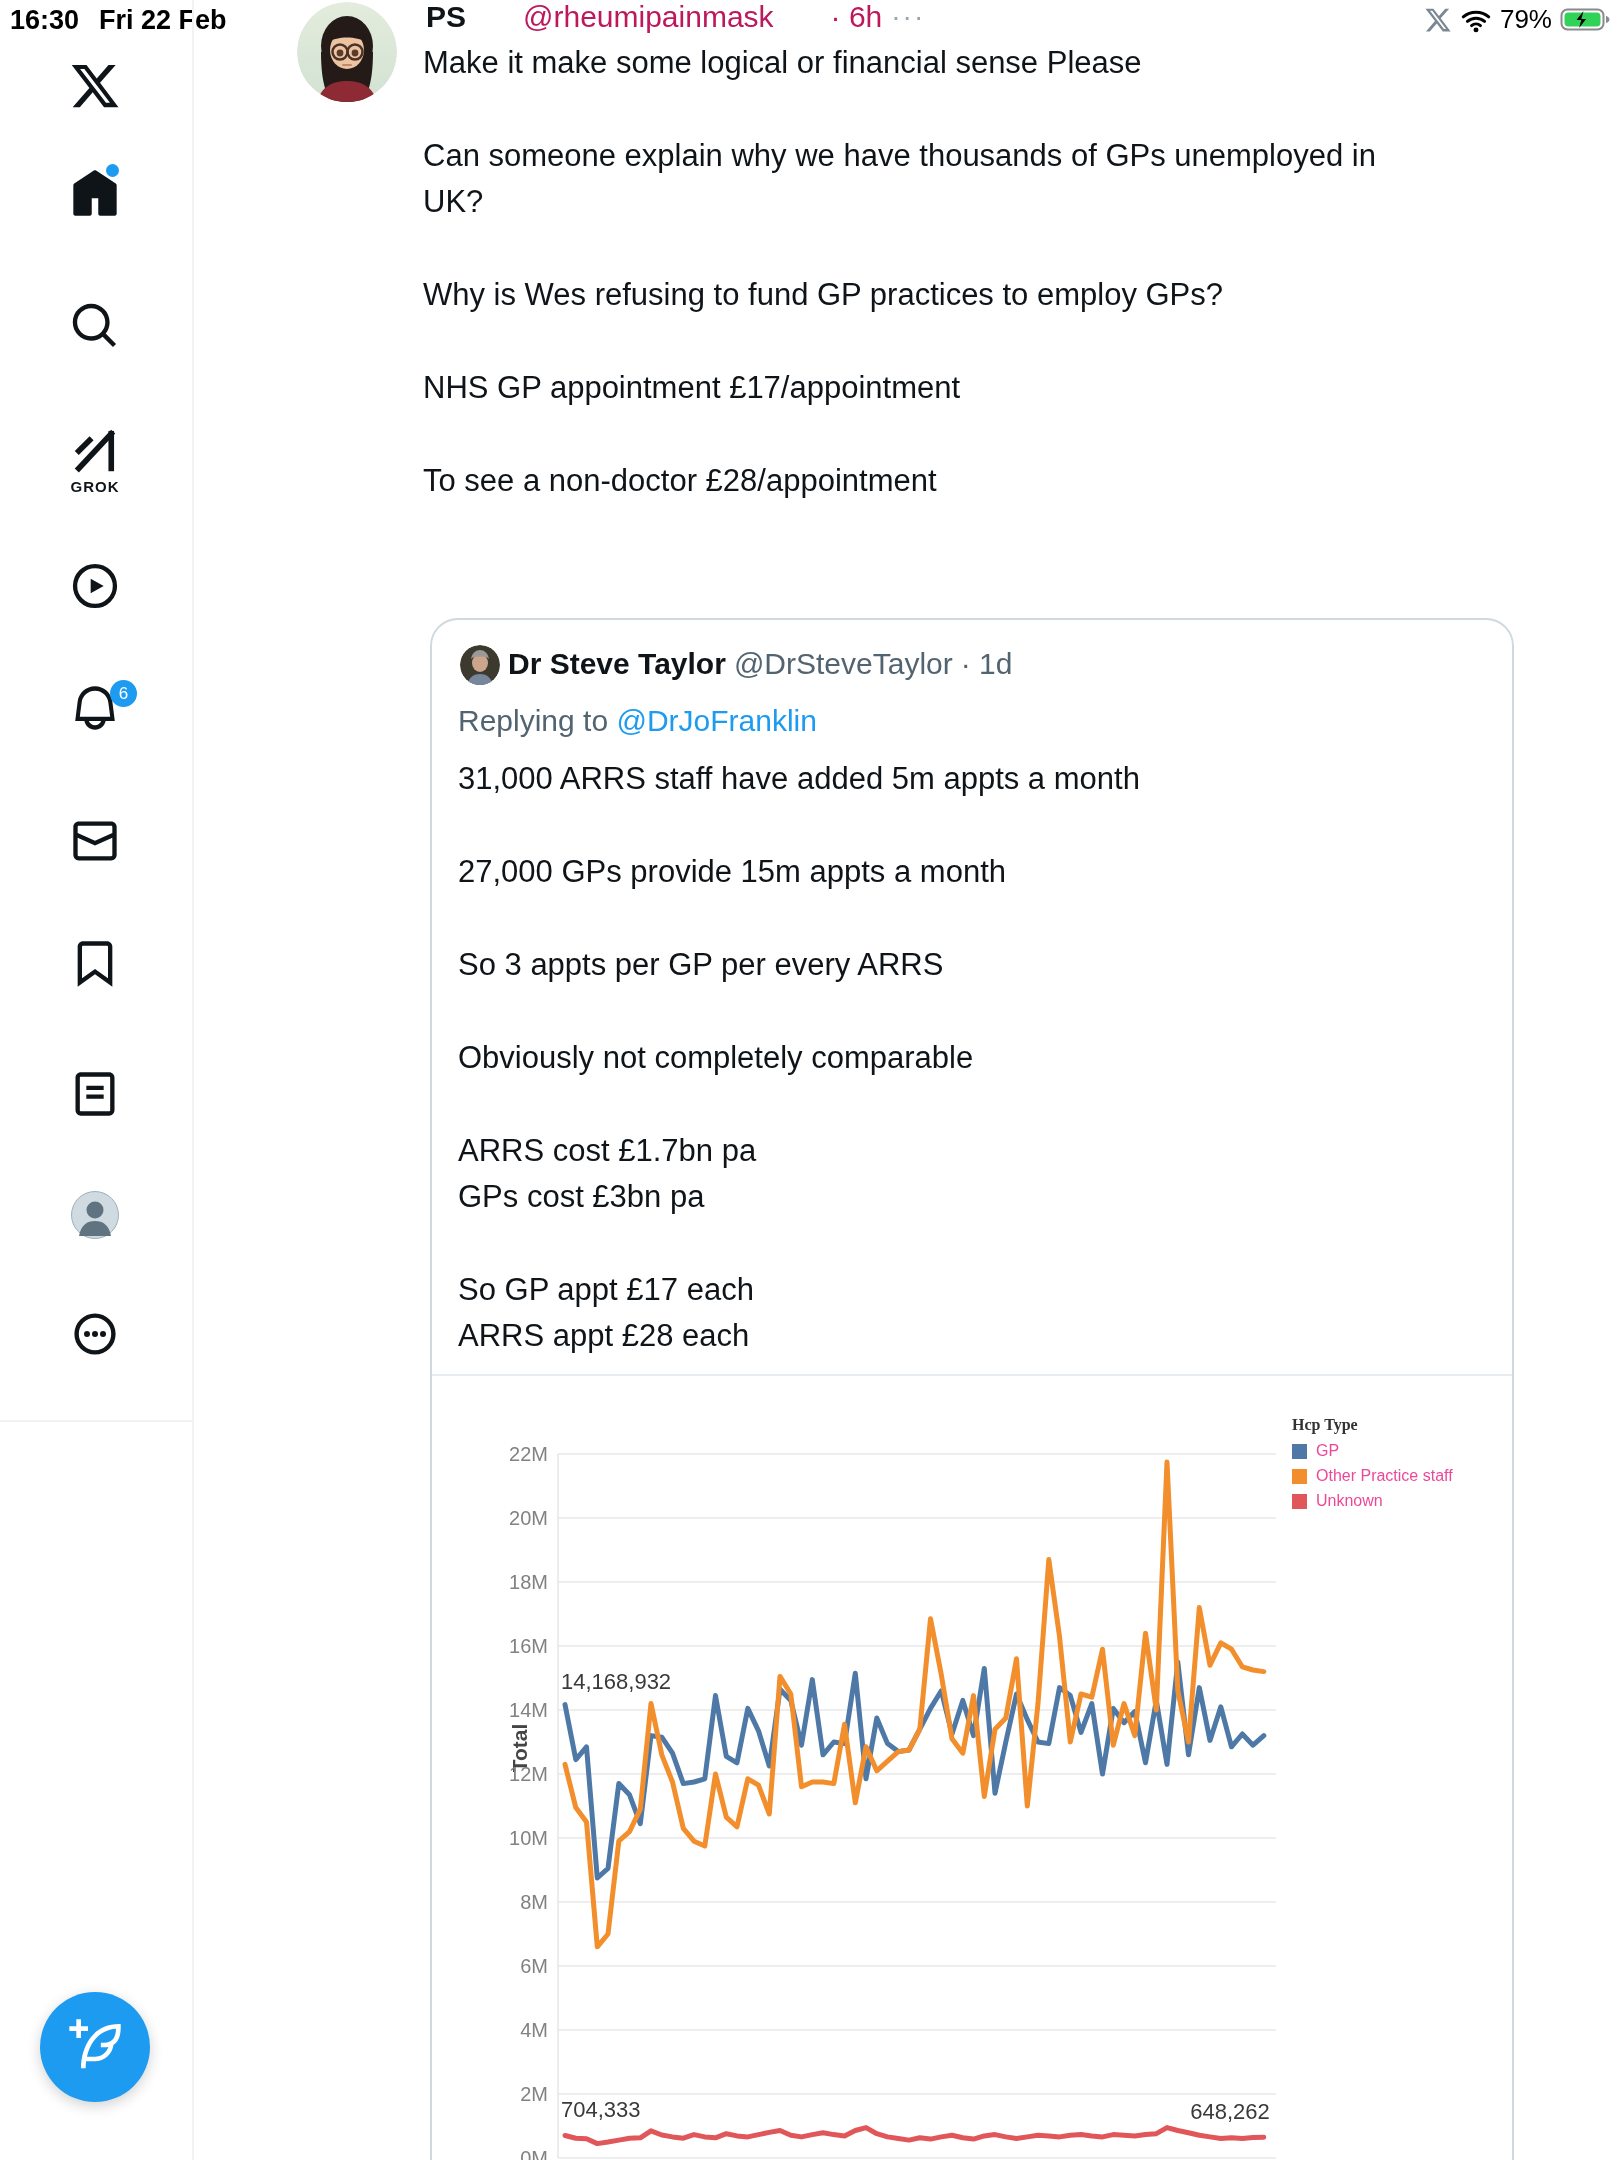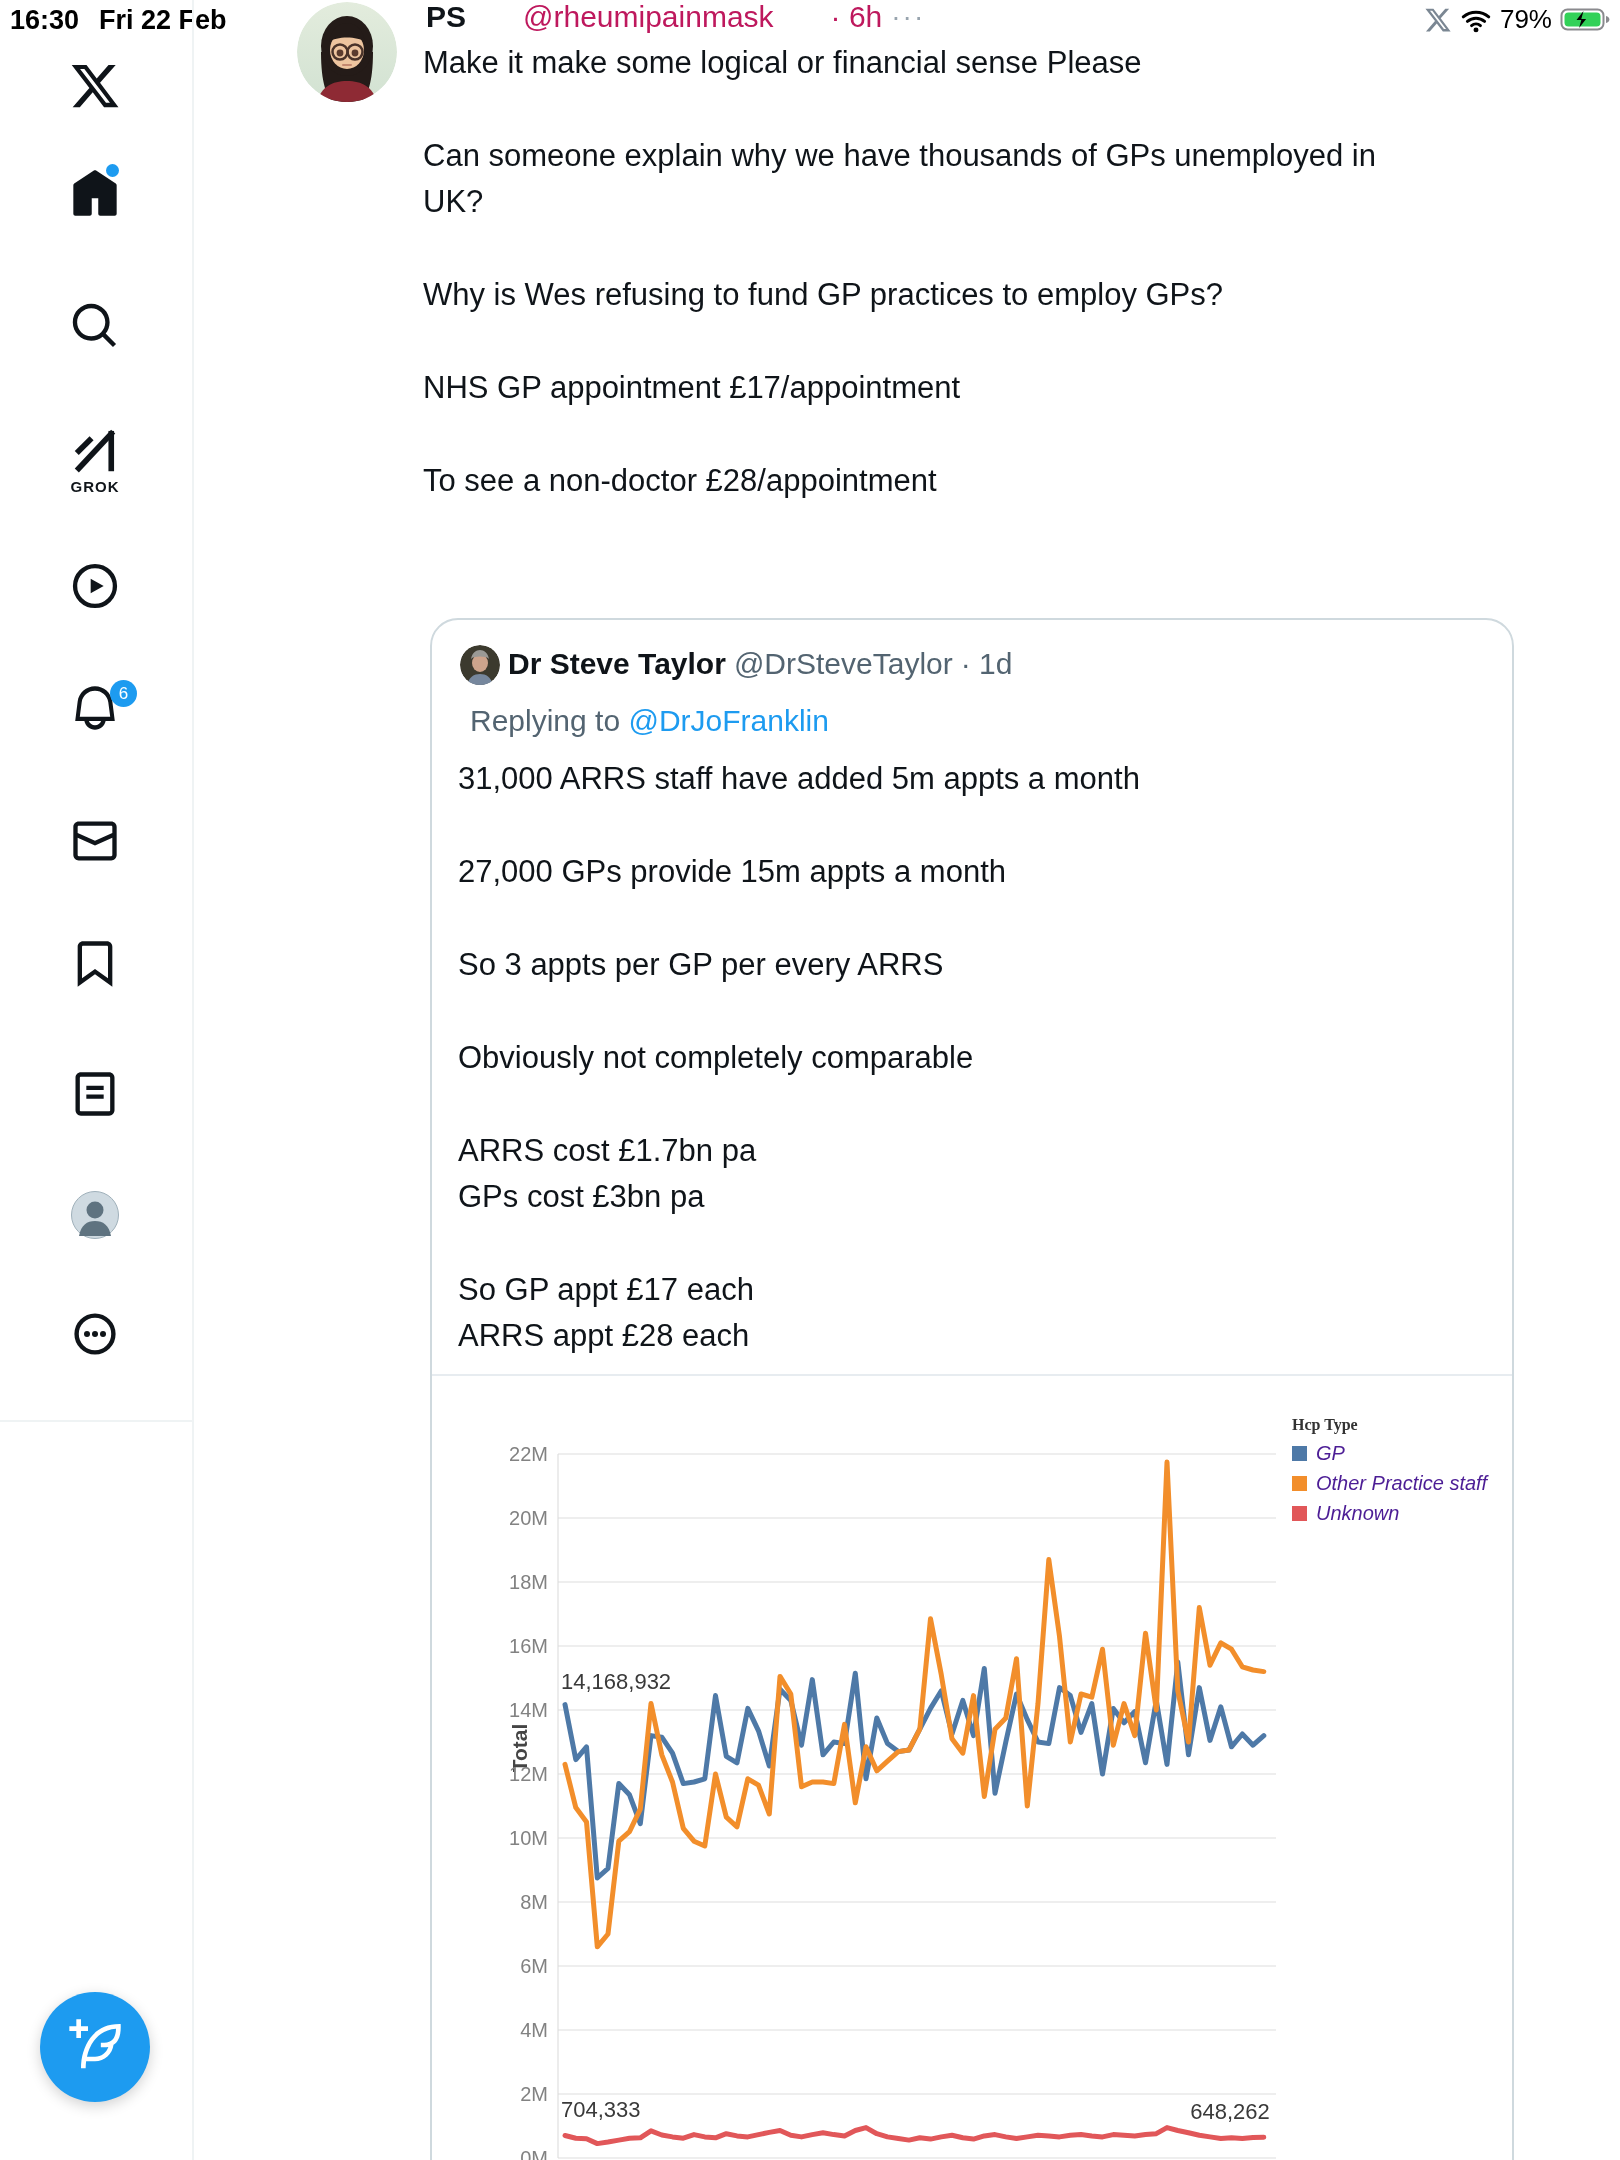--- a/index.html
+++ b/index.html
@@ -28,34 +28,34 @@
   .tw-more{color:#98a4ae;font-size:28px;letter-spacing:2px;cursor:pointer;}
   .tweet-body{left:423px;top:40px;width:1010px;}
   .tweet-body p{margin:0 0 47px 0;font-size:31px;line-height:46px;color:#0f1419;}
   
   .quote-card{left:430px;top:618px;width:1084px;height:1582px;border:2px solid #cfd9de;
               border-radius:28px;box-sizing:border-box;background:#fff;overflow:hidden;cursor:pointer;}
   .q-avatar{left:28px;top:25px;width:40px;height:40px;border-radius:50%;overflow:hidden;}
   .q-header{left:76px;top:27px;display:flex;align-items:center;gap:8px;font-size:30px;white-space:nowrap;}
   .q-name{font-weight:700;color:#0f1419;}
   .q-handle{color:#536471;}
-  .q-replying{left:26px;top:84px;font-size:30px;color:#536471;margin-left:12px;}
+  .q-replying{left:26px;top:84px;font-size:30px;color:#536471;}
   .q-replying .link{color:#1d9bf0;}
   .q-body{left:26px;top:136px;width:1020px;}
   .q-body p{margin:0 0 47px 0;font-size:31px;line-height:46px;color:#0f1419;white-space:pre-line;}
   
   .chart-section{left:0;top:754px;width:1080px;height:790px;border-top:2px solid #e7ecf0;background:#fff;}
   .chart-title{left:24px;top:14px;font-size:27px;color:#3f3f3f;}
   .chart-ylabel{left:18px;top:360px;width:140px;font-size:21px;color:#454545;font-weight:700;
                 transform:rotate(-90deg);transform-origin:center;text-align:center;}
   .legend{left:860px;top:40px;}
   .legend-title{font-size:16px;font-weight:600;color:#333;margin-bottom:8px;font-family:Liberation Serif, serif;}
   .legend-row{display:flex;align-items:center;gap:9px;margin-bottom:7px;}
   .legend-swatch{width:15px;height:15px;}
-  .legend-label{font-size:20px;color:#4c1d95;font-style:italic;}
+  .legend-label{font-size:16px;color:#ec4899;}
   svg text{font-family:"Liberation Sans",sans-serif;}
 </style>
 </head>
 <body>
 
 <div class="screen">
 
   <div class="abs status-time">16:30</div>
   <div class="abs status-date">Fri 22 Feb</div>
   <div class="abs status-right">

